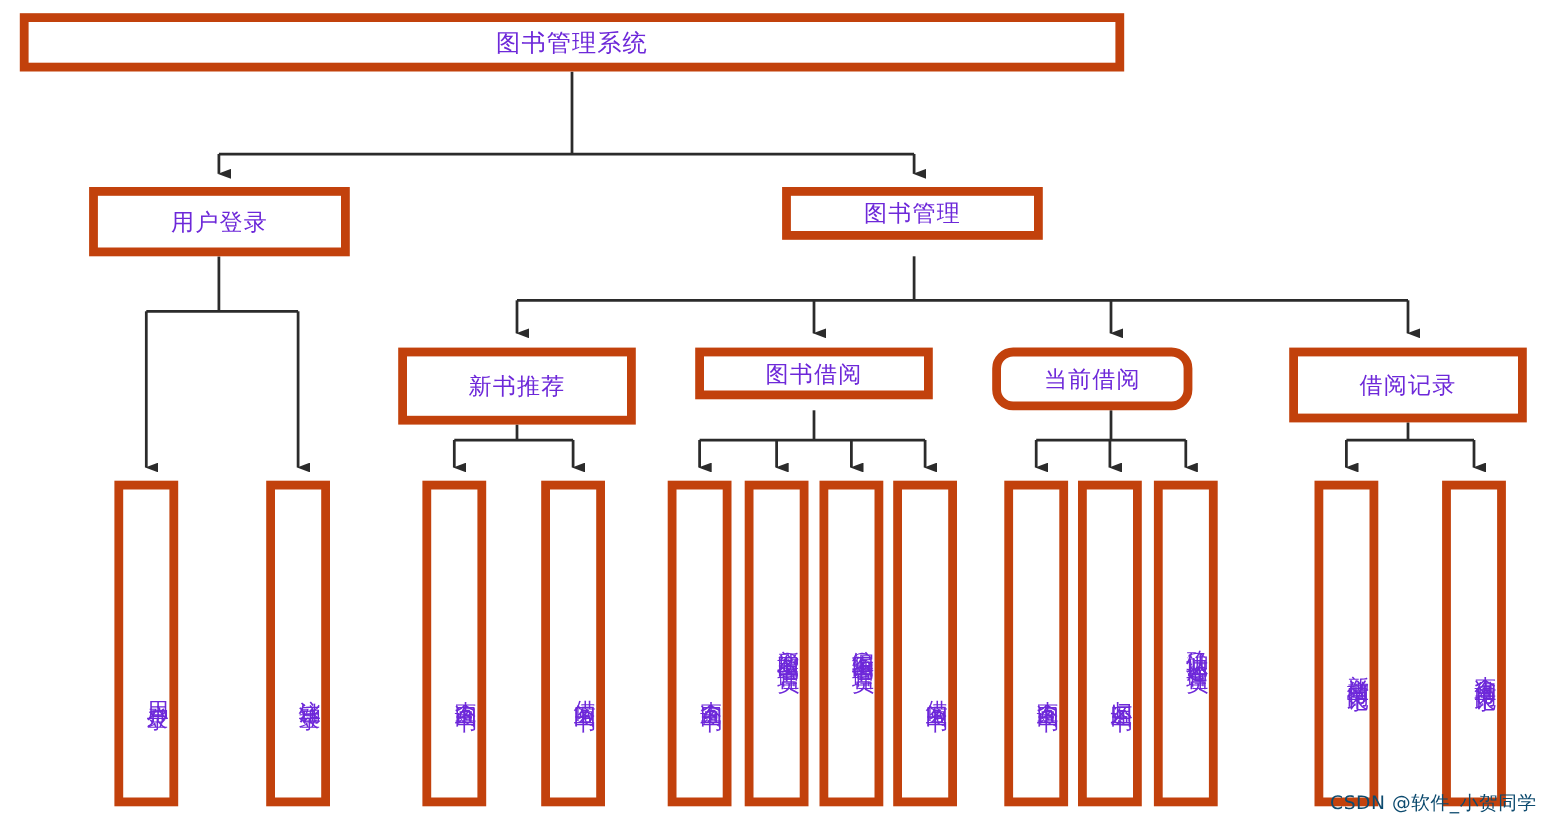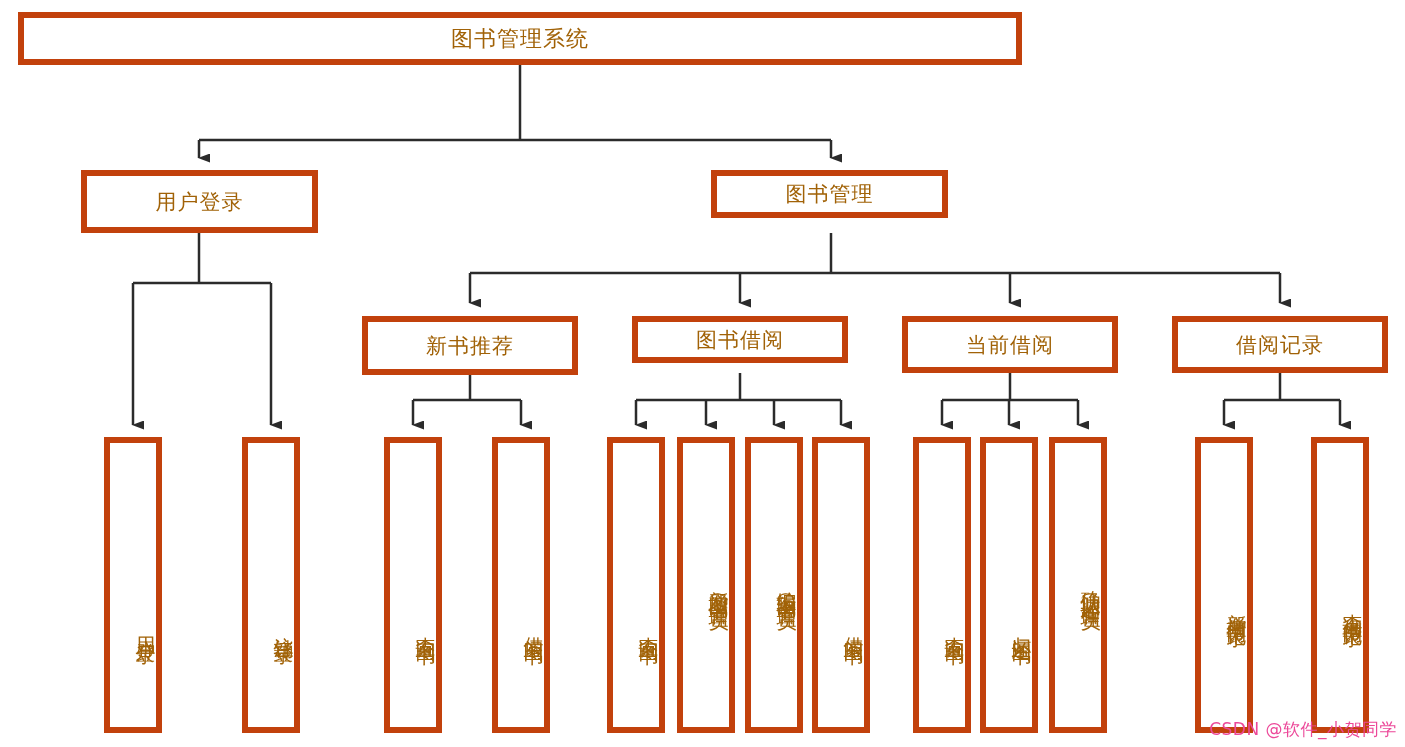--- a/index.html
+++ b/index.html
@@ -13,26 +13,26 @@
   #canvas {
     position: relative;
     width: 1405px;
     height: 747px;
     background: #ffffff;
     overflow: hidden;
   }
   .node {
     position: absolute;
     box-sizing: border-box;
-    border: 6px solid #c2410c;
+    border: 8px solid #c2410c;
     background: #ffffff;
     display: flex;
     align-items: center;
     justify-content: center;
-    color: #a16207;
+    color: #6d28d9;
   }
   .node.horiz {
     font-size: 21px;
     letter-spacing: 1px;
   }
   .node.vert {
     writing-mode: vertical-rl;
     text-orientation: upright;
     font-size: 20px;
     letter-spacing: 3px;
@@ -51,21 +51,21 @@
     top: 0;
     width: 1405px;
     height: 747px;
     pointer-events: none;
   }
   .watermark {
     position: absolute;
     right: 8px;
     bottom: 6px;
     font-size: 17px;
-    color: #ec4899;
+    color: #0c4a6e;
     letter-spacing: 0.5px;
     white-space: nowrap;
   }
 </style>
 </head>
 <body>
 
 <div id="canvas">
 
   <svg class="links" viewBox="0 0 1405 747">
@@ -116,24 +116,24 @@
       <path d="M1224,400 L1224,425" marker-end="url(#arrow)"></path>
       <path d="M1340,400 L1340,425" marker-end="url(#arrow)"></path>
     </g>
   </svg>
 
   <div class="node horiz root" style="left:18px;top:12px;width:1004px;height:53px;">图书管理系统</div>
 
   <div class="node horiz" style="left:81px;top:170px;width:237px;height:63px;">用户登录</div>
   <div class="node horiz" style="left:711px;top:170px;width:237px;height:48px;">图书管理</div>
 
-  <div class="node horiz" style="left:362px;top:316px;width:216px;height:59px;">新书推荐</div>
+  <div class="node horiz" style="left:362px;top:316px;width:216px;height:70px;">新书推荐</div>
   <div class="node horiz" style="left:632px;top:316px;width:216px;height:47px;">图书借阅</div>
-  <div class="node horiz" style="left:902px;top:316px;width:216px;height:57px;">当前借阅</div>
-  <div class="node horiz" style="left:1172px;top:316px;width:216px;height:57px;">借阅记录</div>
+  <div class="node horiz" style="left:902px;top:316px;width:182px;height:57px;border-radius:19px;">当前借阅</div>
+  <div class="node horiz" style="left:1172px;top:316px;width:216px;height:68px;">借阅记录</div>
 
   <div class="node vert" style="left:104px;top:437px;width:58px;height:296px;padding-top:84px;">用户登录</div>
   <div class="node vert" style="left:242px;top:437px;width:58px;height:296px;padding-top:84px;">注销登录</div>
 
   <div class="node vert" style="left:384px;top:437px;width:58px;height:296px;padding-top:84px;">查询图书</div>
   <div class="node vert" style="left:492px;top:437px;width:58px;height:296px;padding-top:84px;">借阅图书</div>
 
   <div class="node vert" style="left:607px;top:437px;width:58px;height:296px;padding-top:84px;">查询图书</div>
   <div class="node vert" style="left:677px;top:437px;width:58px;height:296px;padding-top:6px;">新增图书（管理员）</div>
   <div class="node vert" style="left:745px;top:437px;width:58px;height:296px;padding-top:6px;">编辑图书（管理员）</div>

